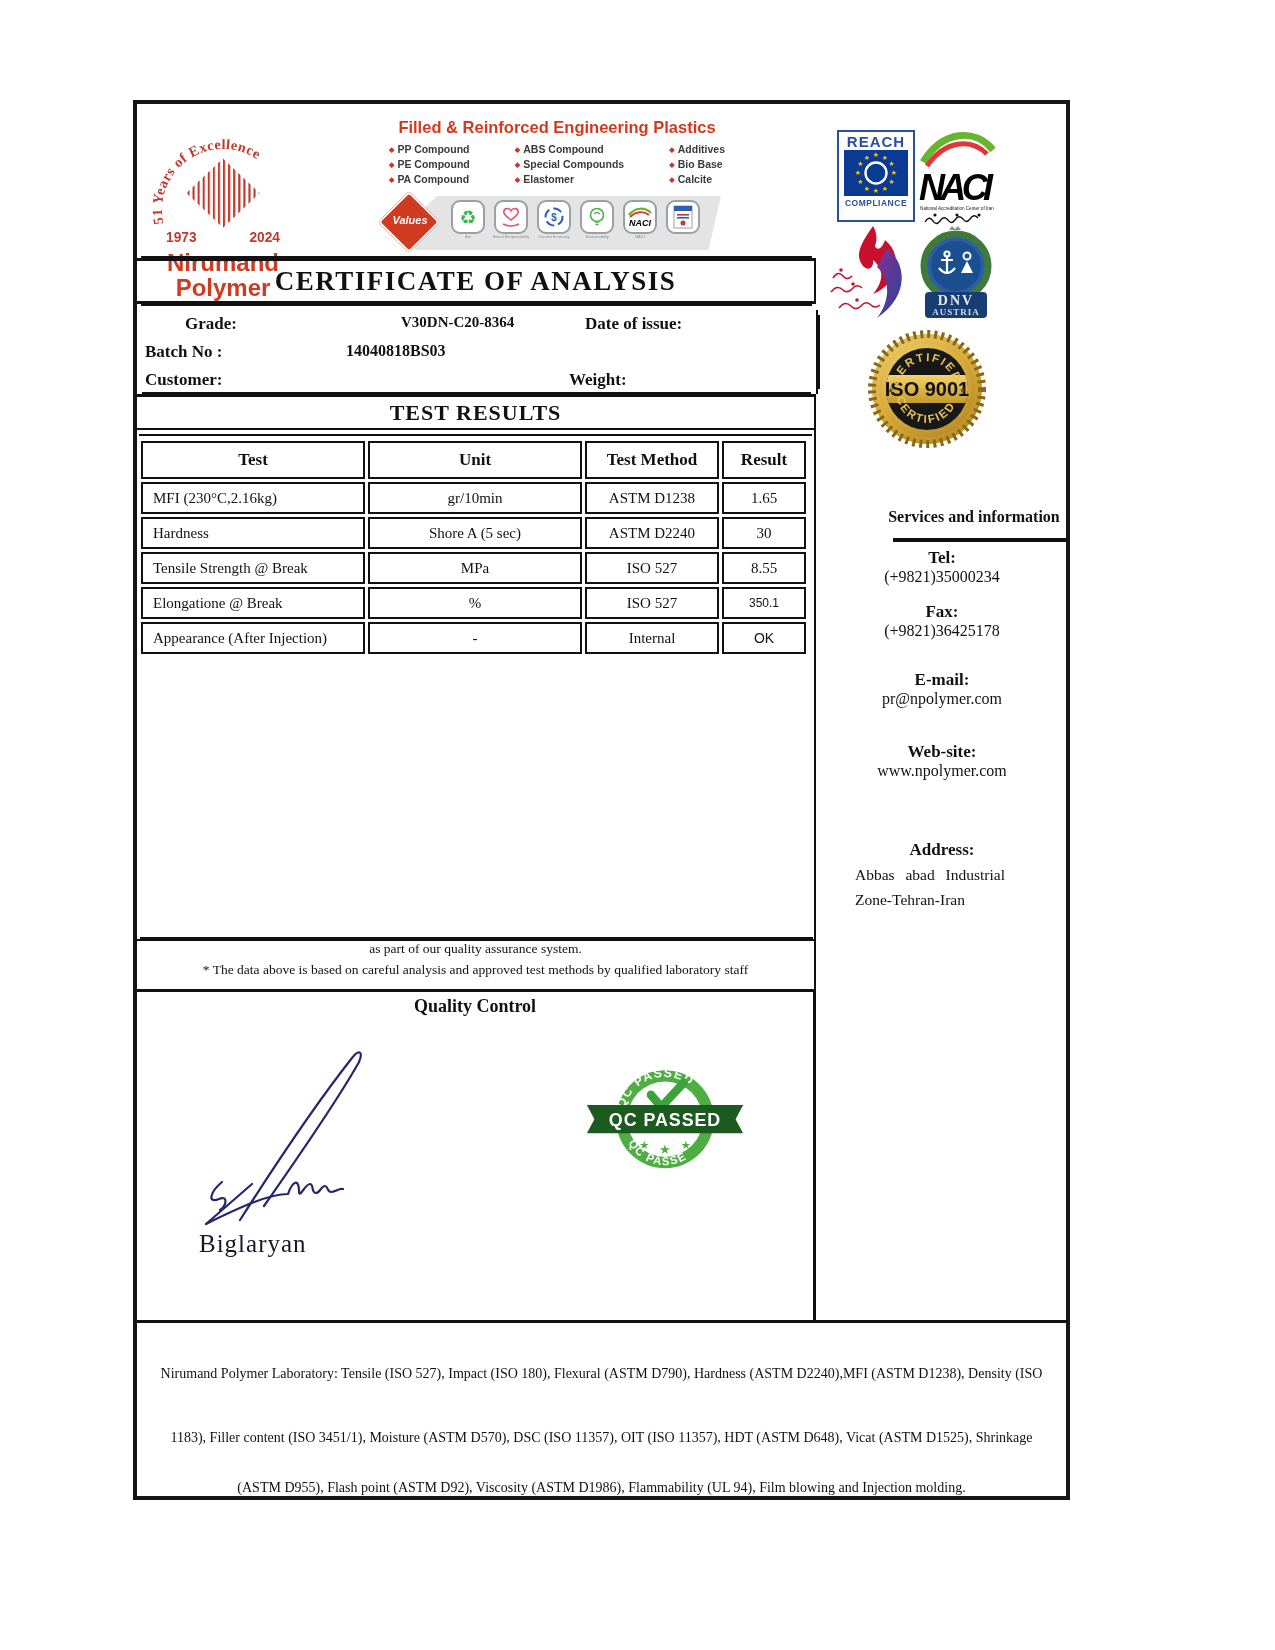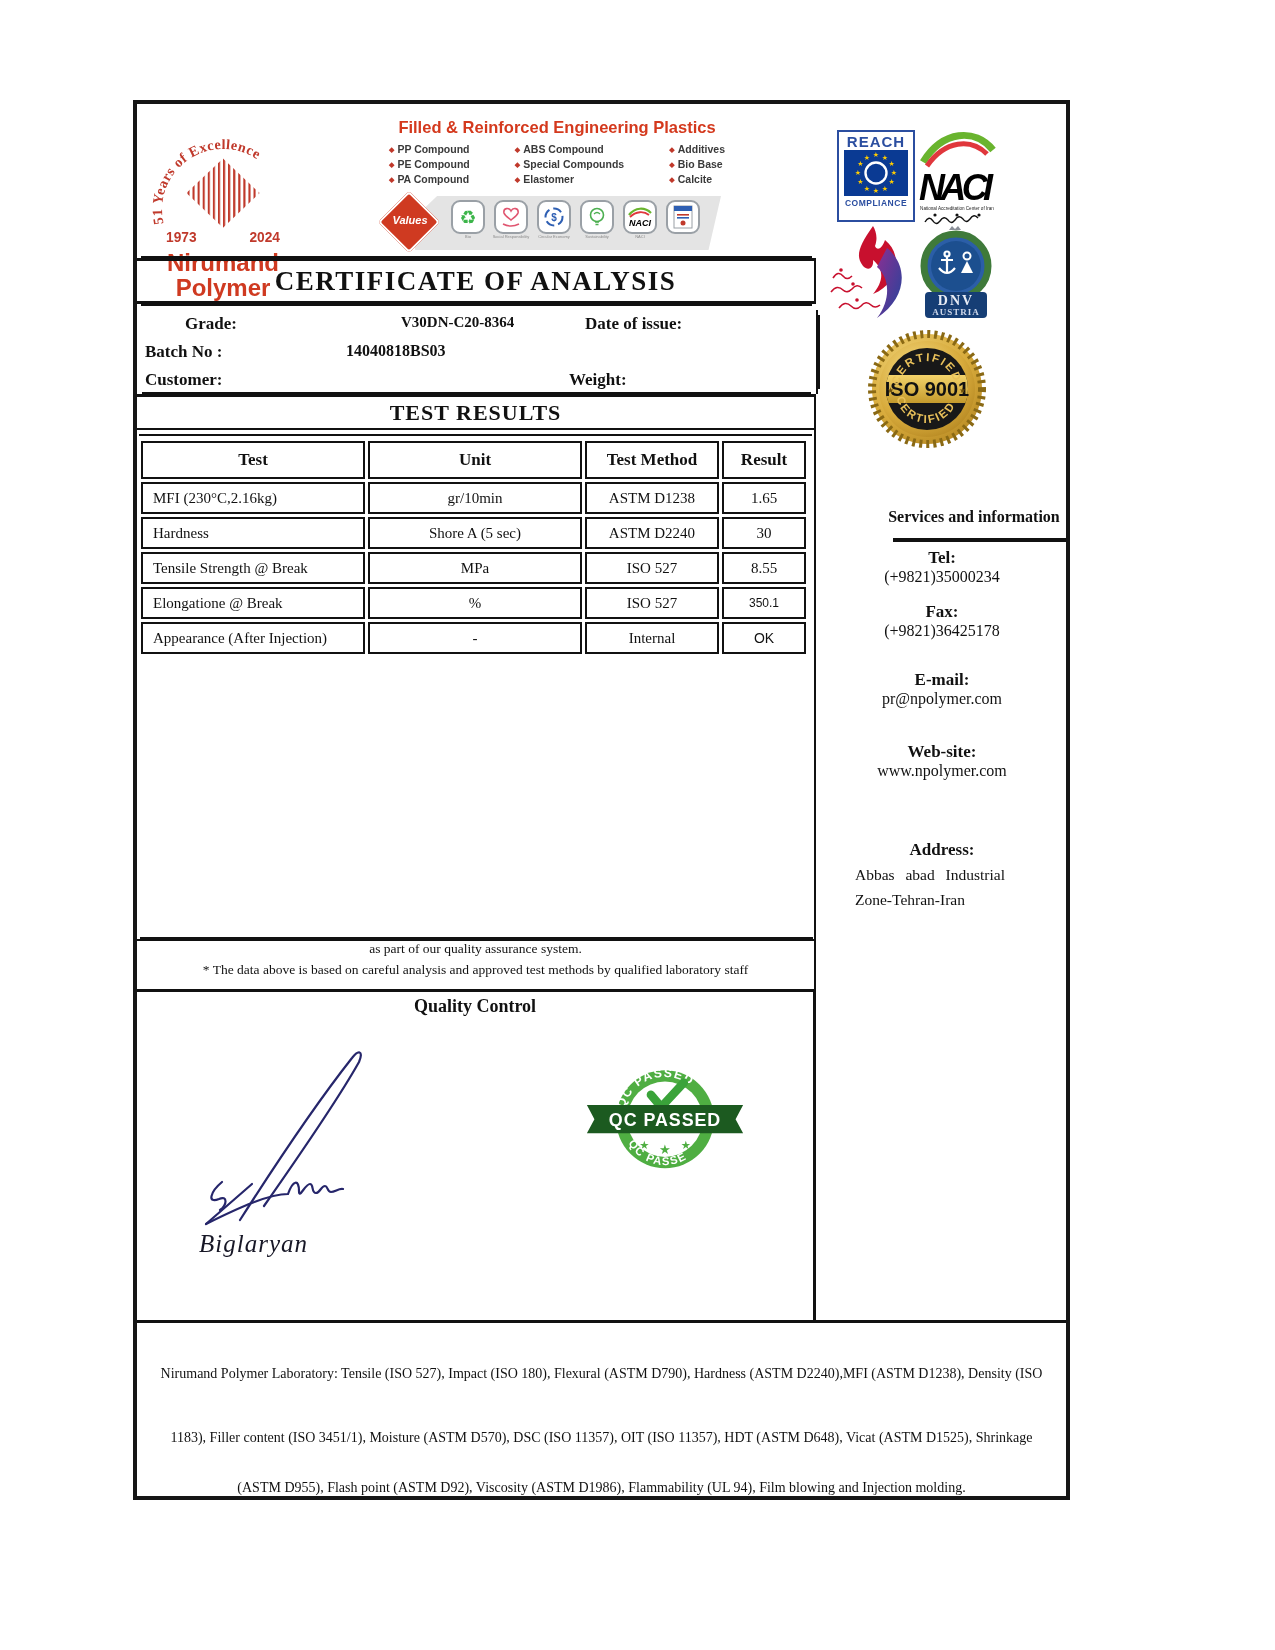--- a/index.html
+++ b/index.html
@@ -49,21 +49,21 @@
   .cell{border:2px solid #111;display:flex;align-items:center;justify-content:center;
         font-size:15px;background:#fff;}
   .cell.h{height:34px;font-weight:700;font-size:17px;}
   .cell.r{height:28px;}
   .cell.left{justify-content:flex-start;padding-left:10px;}
   .note-box{left:0;top:835px;width:679px;height:50px;border-top:2px solid #111;
             box-shadow:0 -5px 0 -3px #111;box-sizing:border-box;text-align:center;font-size:13.5px;}
   .qc-box{left:0;top:885px;width:679px;height:331px;border-top:3px solid #111;border-right:3px solid #111;
           box-sizing:border-box;}
   .qc-title{text-align:center;font-size:18px;font-weight:700;margin-top:4px;}
-  .biglaryan{position:absolute;left:62px;top:238px;font-style:italic;font-size:25px;letter-spacing:1px;
+  .biglaryan{position:absolute;left:62px;top:238px;font-size:25px;letter-spacing:1px;
              color:#171726;}
   .fw-line{left:0;top:1216px;width:929px;height:3px;background:#111;}
   .degas{left:0;top:1226px;width:679px;text-align:center;font-weight:700;font-size:13.5px;}
   .lab{left:2px;width:925px;text-align:center;font-size:14px;white-space:nowrap;}
   
   .reach{left:700px;top:26px;width:78px;height:92px;border:2px solid #2b4ea0;box-sizing:border-box;
          display:flex;flex-direction:column;align-items:center;background:#fff;}
   .reach-word{color:#2b4ea0;font-family:"Liberation Sans",sans-serif;font-weight:800;
               font-size:15px;letter-spacing:1px;margin-top:1px;}
   .reach-comp{color:#2b4ea0;font-family:"Liberation Sans",sans-serif;font-weight:800;font-size:8.5px;

